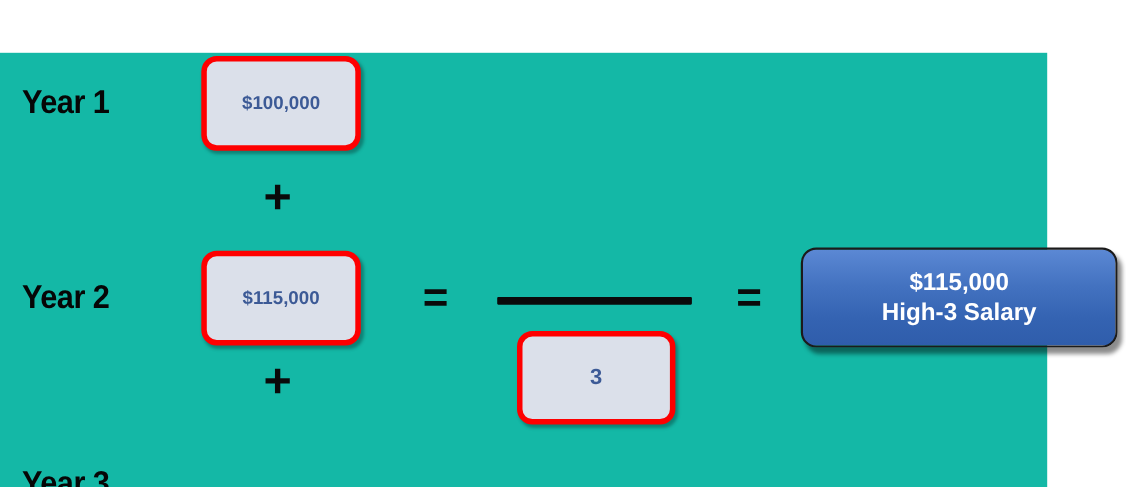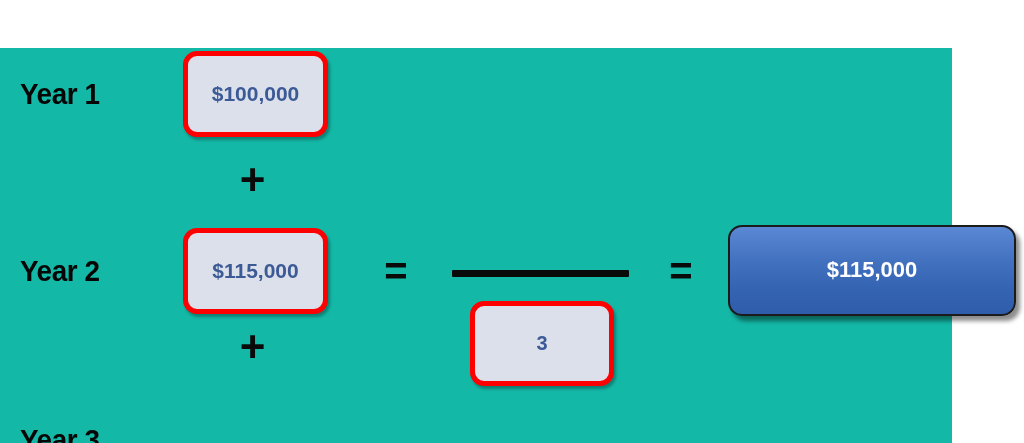--- a/index.html
+++ b/index.html
@@ -42,21 +42,21 @@
     box-sizing: border-box;
     background: #dbe0ea;
     border: 5px solid #fe0000;
     border-radius: 14px;
     display: flex;
     align-items: center;
     justify-content: center;
     color: #3c5a96;
     font-family: "Liberation Sans", sans-serif;
     font-weight: bold;
-    font-size: 21px;
+    font-size: 17px;
     letter-spacing: 0px;
     box-shadow: 2px 3px 3px rgba(0,0,0,0.30);
   }
   .val-box.small-num { font-size: 20px; }
 
   
   .op {
     position: absolute;
     color: #0a0a0a;
     font-family: "Liberation Sans", sans-serif;
@@ -120,15 +120,16 @@
 
 
   <div class="fraction-bar" style="left:452px; top:222px; width:177px; height:7px;"></div>
 
   <div class="val-box small-num" style="left:470px; top:253px; width:144px; height:85px;">3</div>
 
   <div class="op op-equals" style="left:661px; top:203px; width:40px;">=</div>
 
   <div class="result-box" style="left:728px; top:177px; width:288px; height:91px;">
     <span class="line">$115,000</span>
+    <span class="line">High-3 Salary</span>
   </div>
 
 </div>
 
 </body></html>

